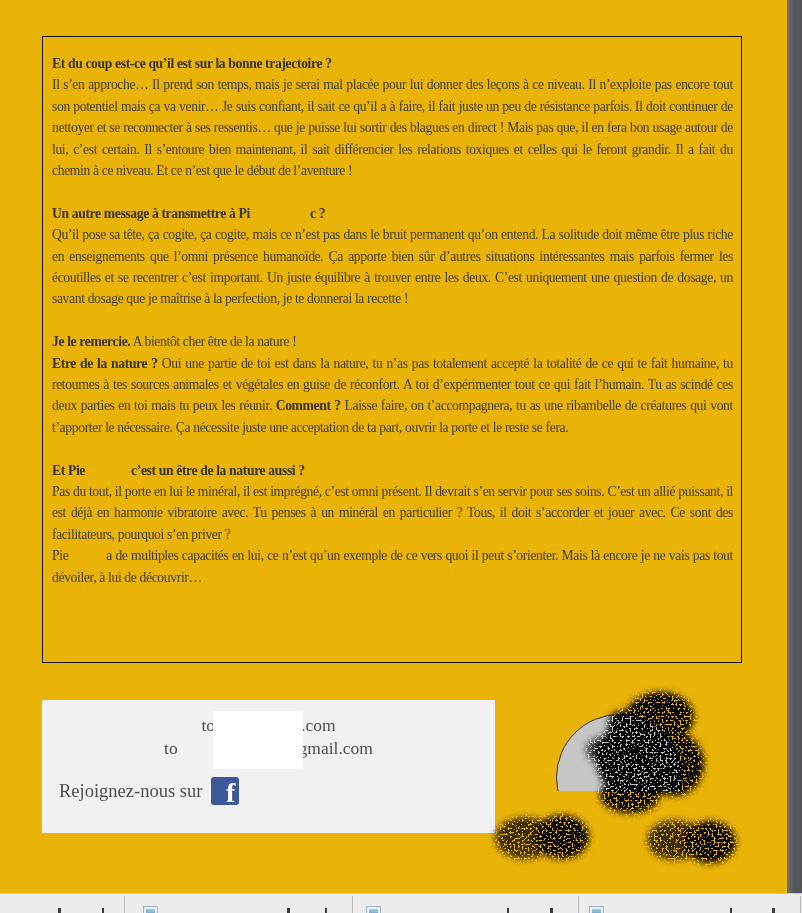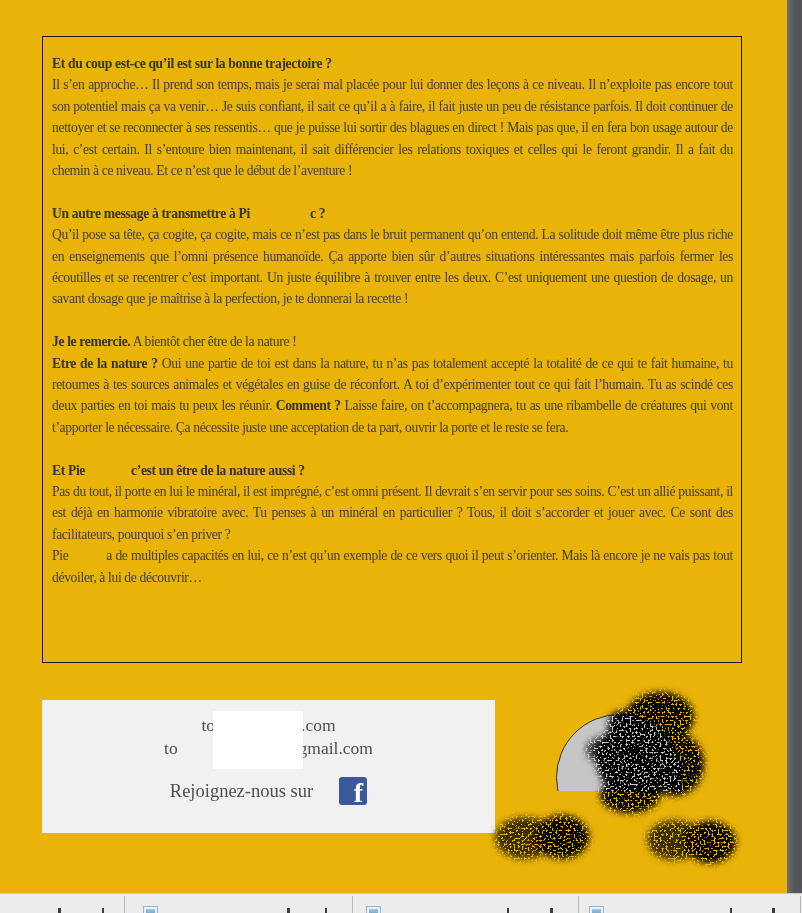--- a/index.html
+++ b/index.html
@@ -21,21 +21,21 @@
   
   .footer {
     position:absolute; left:42px; top:700px; width:453px; height:133px;
     background:#f1f1f1; color:#4e4e4e;
   }
   .fline { text-align:center; font-size:17.5px; line-height:23px; }
   .fline1 { padding-top:14px; }
   .gap2 { display:inline-block; height:16px; vertical-align:middle; }
   .joinline {
     margin-top:16px; font-size:18.5px; height:30px;
-    display:flex; align-items:center; justify-content:center; gap:26px;
+    display:flex; align-items:center; justify-content:flex-start; gap:9px;padding-left:17px;
   }
   .fb {
     width:28px; height:28px; border-radius:3px; position:relative;
     overflow:hidden; color:#fff; cursor:pointer;
   }
   .fbf {
     position:absolute; right:4px; top:2px; font-size:28px;
     font-weight:bold; line-height:1;
   }
   .patch { position:absolute; left:213px; top:711px; width:90px; height:58px; background:#fff; }

